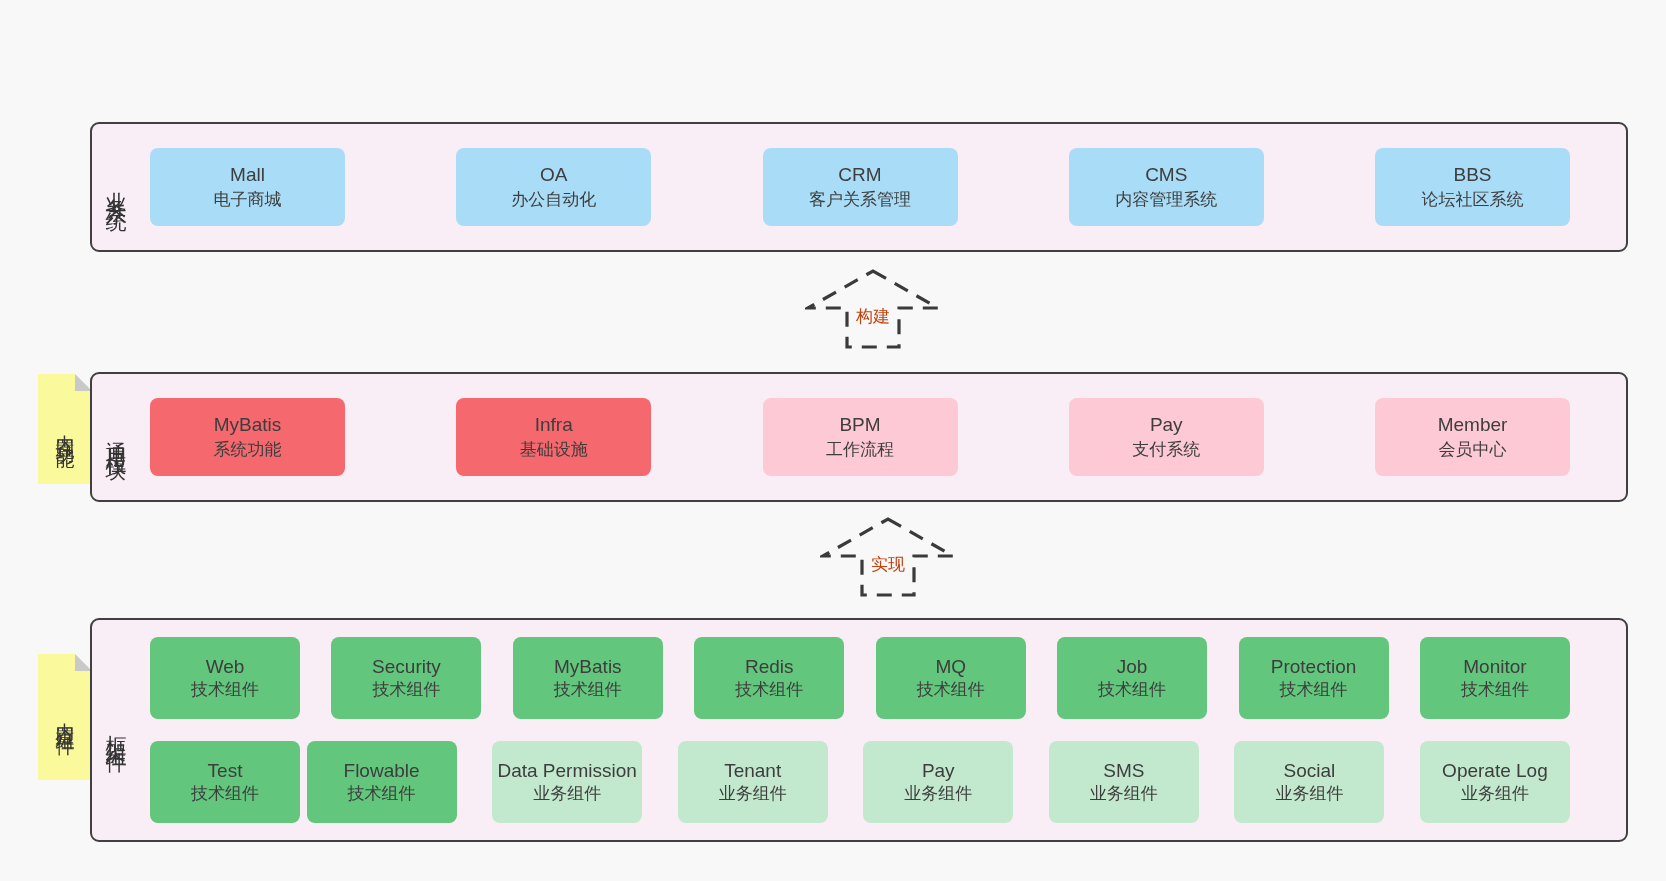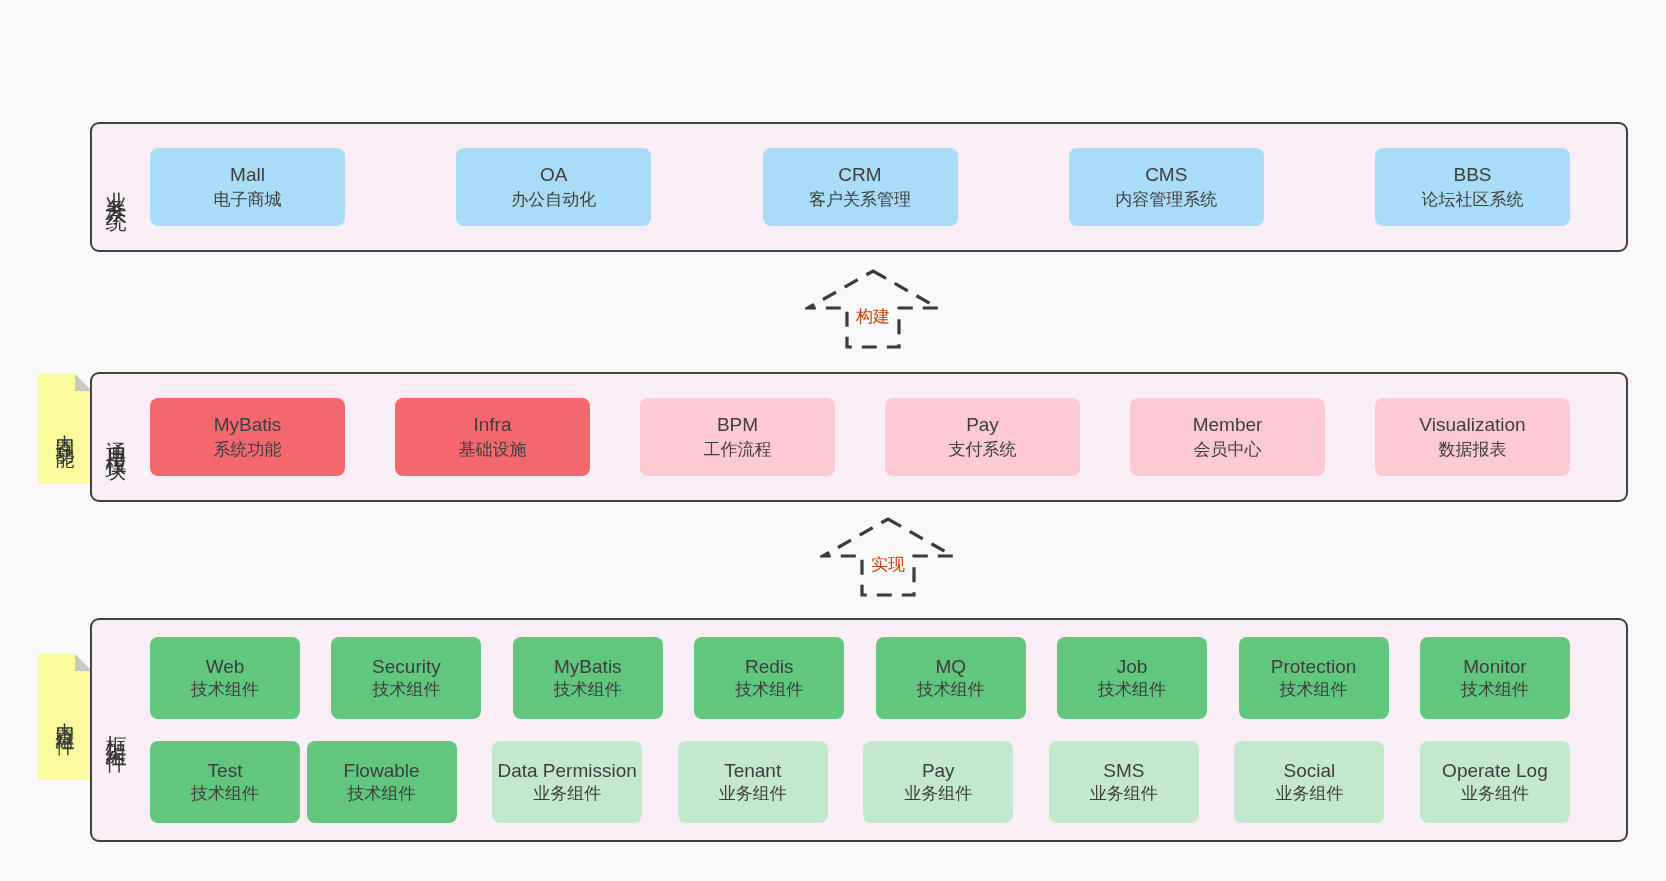--- a/index.html
+++ b/index.html
@@ -143,24 +143,20 @@
         <span class="zh">工作流程</span>
       </div>
       <div class="box pink">
         <span class="en">Pay</span>
         <span class="zh">支付系统</span>
       </div>
       <div class="box pink">
         <span class="en">Member</span>
         <span class="zh">会员中心</span>
       </div>
-      <div class="box pink">
-        <span class="en">Visualization</span>
-        <span class="zh">数据报表</span>
-      </div>
     </div>
   </section>
 
   <div class="arrow-wrap" id="arrow-implement">
     <svg width="136" height="82" viewBox="0 0 136 82">
       <polygon points="68,3 133,40 94,40 94,79 42,79 42,40 3,40" fill="none" stroke="#3a3a3a" stroke-width="3.2" stroke-dasharray="15 10"></polygon>
     </svg>
     <div class="arrow-label">实现</div>
   </div>
 

